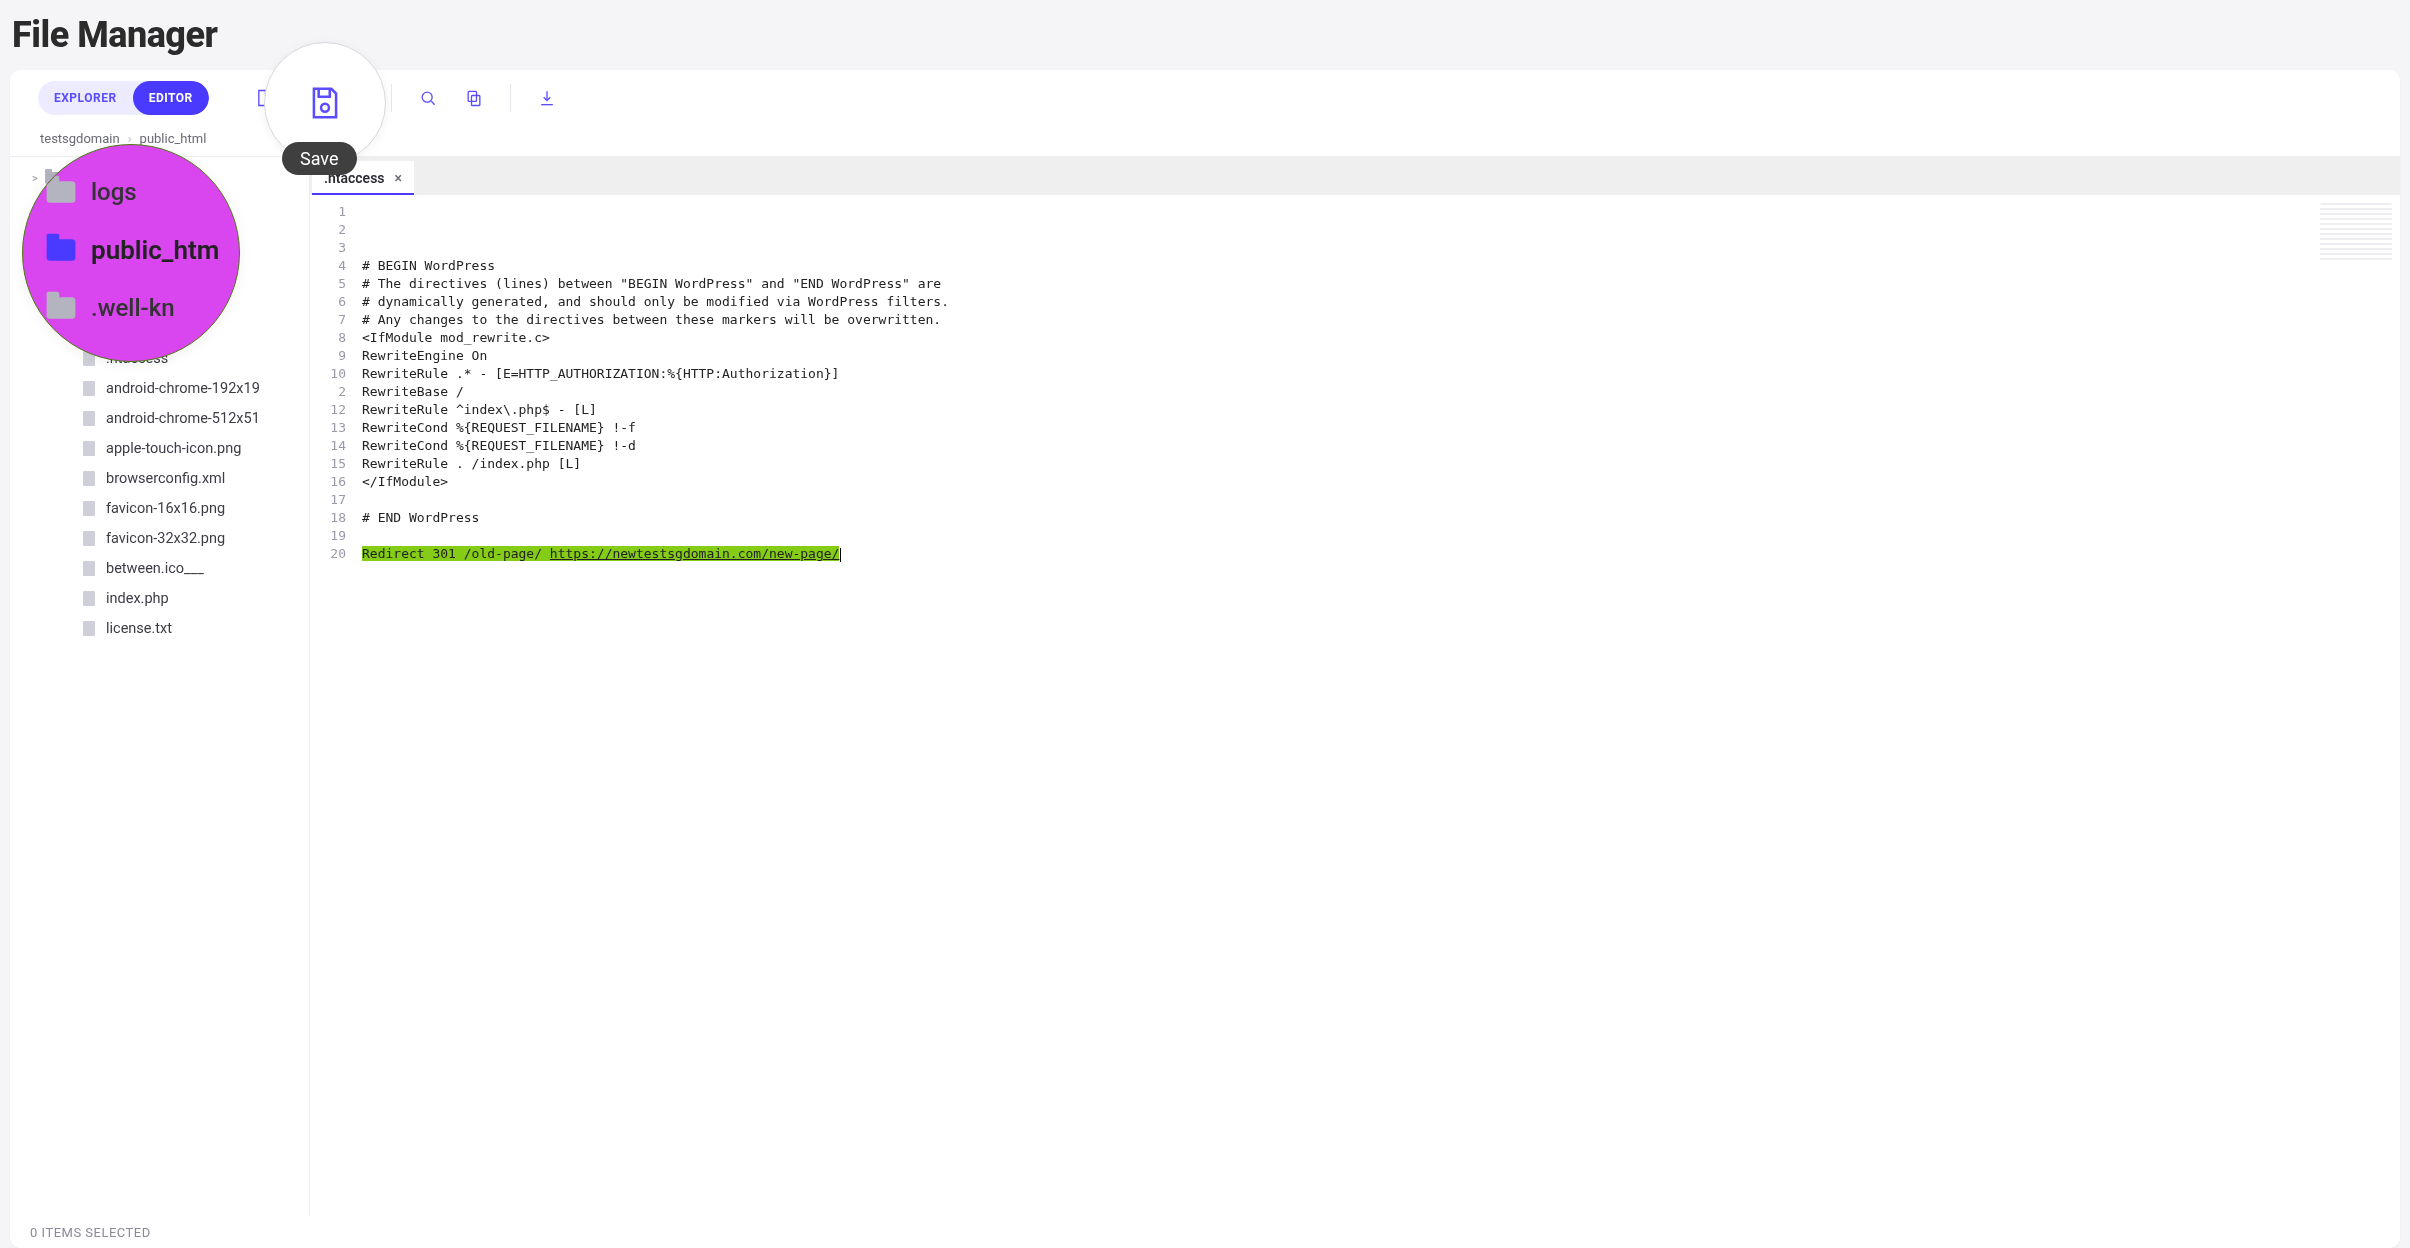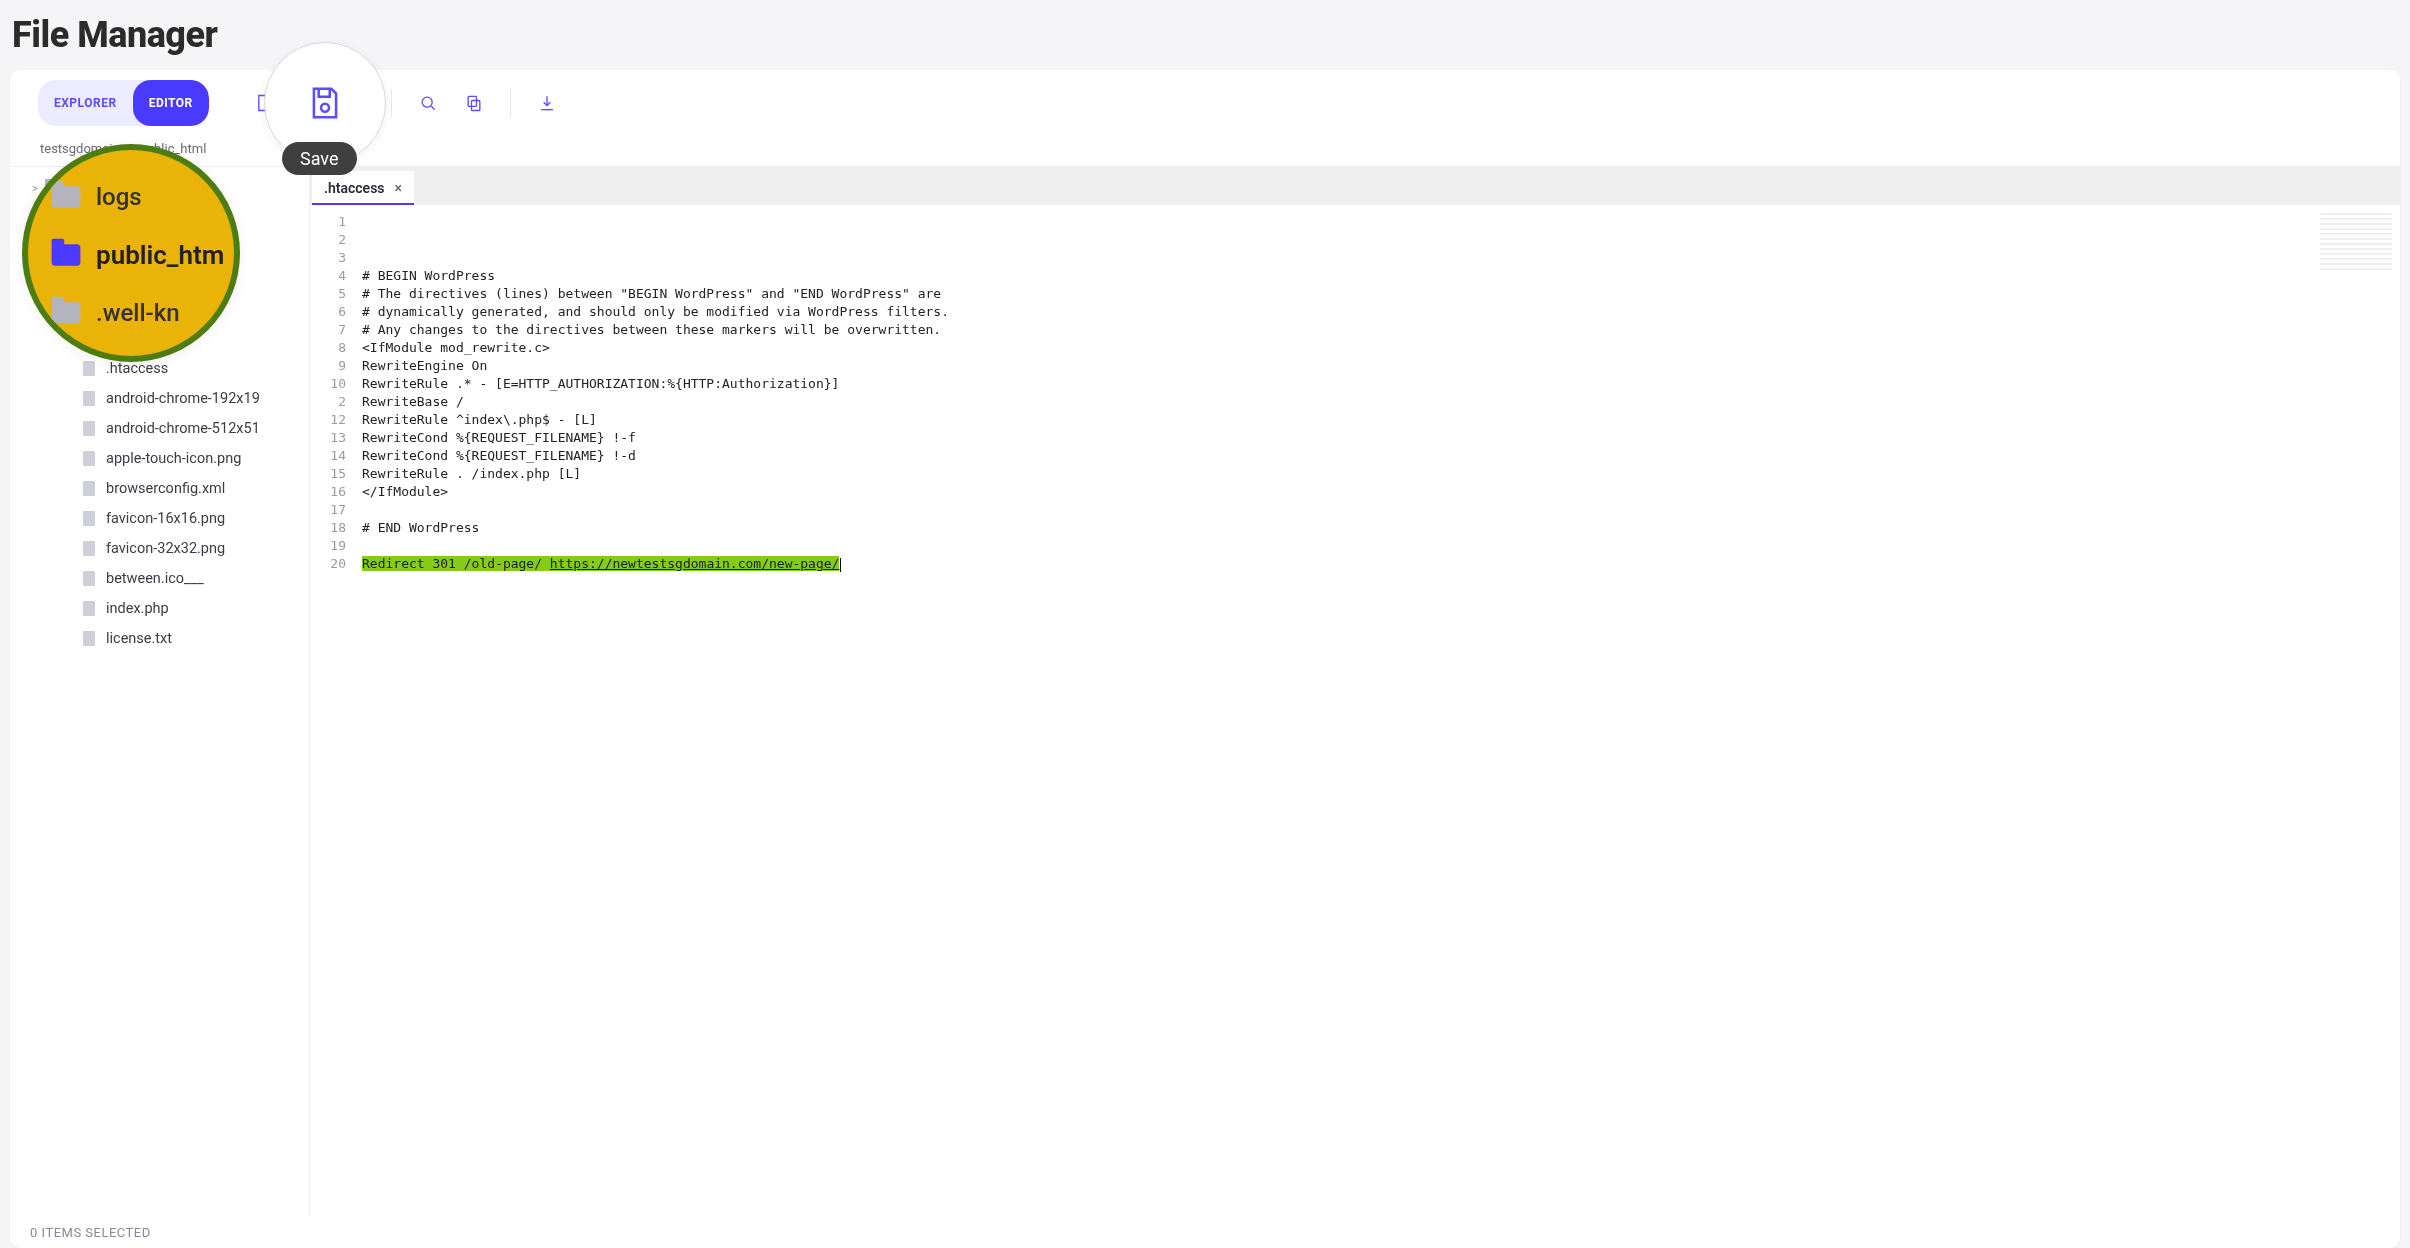--- a/index.html
+++ b/index.html
@@ -42,21 +42,21 @@
     align-items: center;
     padding: 10px 18px 10px 28px;
     gap: 10px;
     min-height: 56px;
   }
   .tab-switcher {
     display: inline-flex;
     background: #ecebff;
     border-radius: 18px;
     overflow: hidden;
-    height: 46px;
+    height: 34px;
   }
   .tab-switcher .tab {
     padding: 0 16px;
     display: inline-flex;
     align-items: center;
     font-size: 12px;
     font-weight: 700;
     letter-spacing: 0.5px;
     color: #5b4dff;
     cursor: pointer;
@@ -244,22 +244,22 @@
   }
 
   
   .lens-overlay {
     position: absolute;
     top: 74px;
     left: 12px;
     width: 218px;
     height: 218px;
     border-radius: 50%;
-    background: #eab308;
-    border: 6px solid #4d7c0f;
+    background: #d946ef;
+    border: 1px solid #4d7c0f;
     box-shadow: 0 2px 14px rgba(0,0,0,0.06);
     z-index: 30;
     overflow: hidden;
   }
   .lens-overlay .row {
     display:flex; align-items:center; font-weight:600; color:#222;
     padding-left: 24px; height:58px; font-size:26px;
   }
   .lens-overlay .folder-shape { transform: scale(1.8); margin-right: 22px; margin-left:6px; }
   .lens-overlay .row.small { font-size:24px; font-weight:500; color:#333; }

